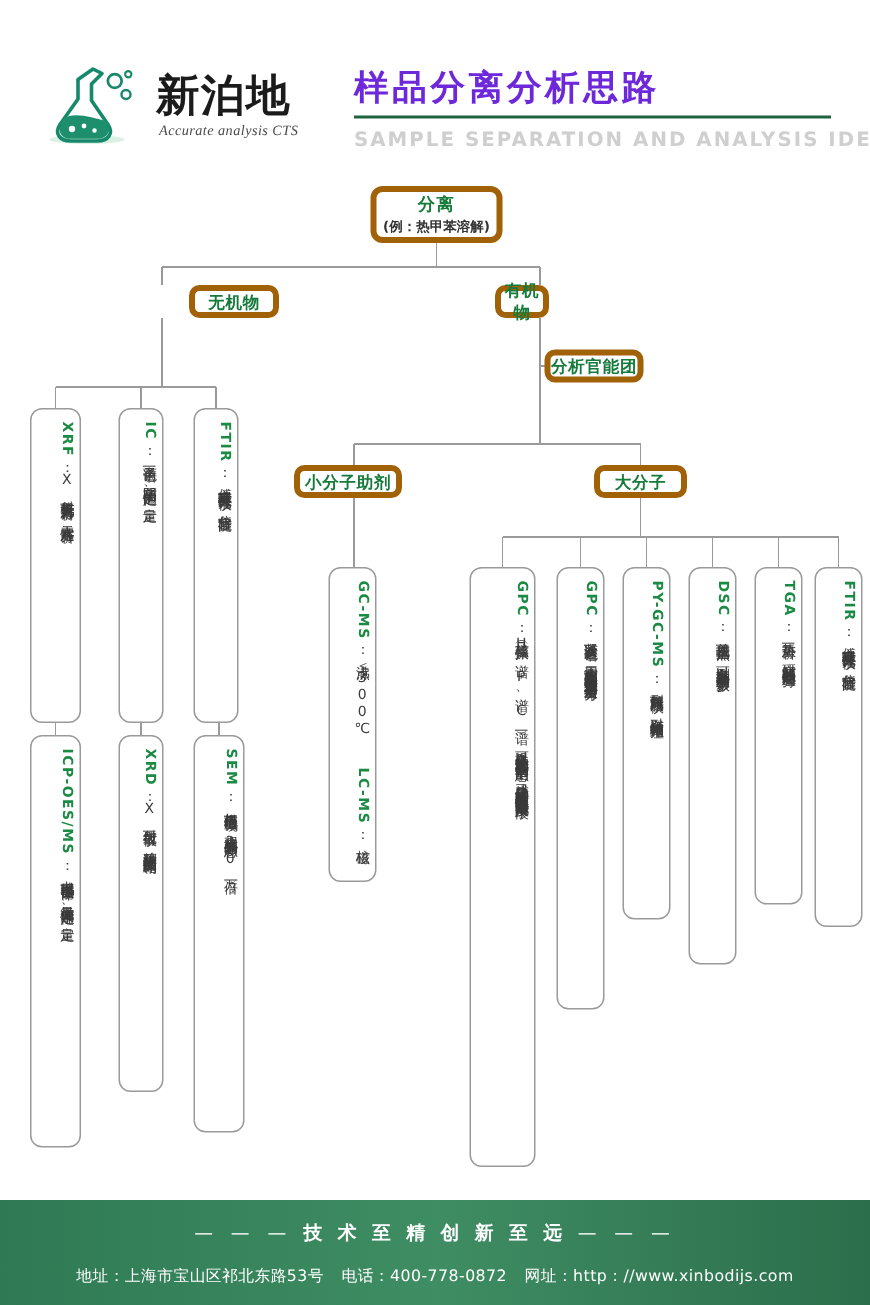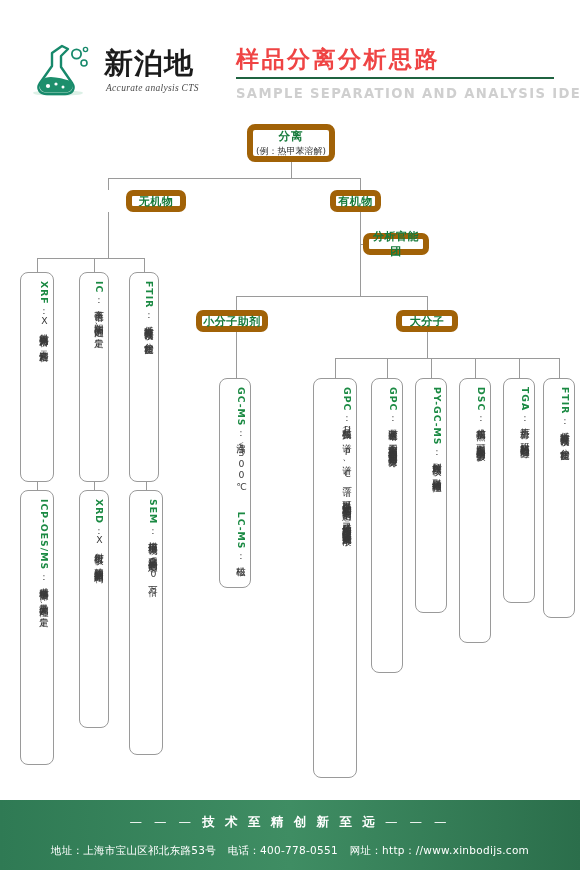--- a/index.html
+++ b/index.html
@@ -28,57 +28,57 @@
     font-family: "DejaVu Sans", "Liberation Sans", sans-serif;
   }
   #logo-en {
     position: absolute; left: 78px; top: 41px;
     font-size: 9.5px; color: #4a4a4a; letter-spacing: .3px;
     font-family: "Liberation Serif", serif; font-style: italic;
   }
 
   #title-block { position: absolute; left: 236px; top: 44px; width: 318px; }
   #title-cn {
-    font-size: 23px; font-weight: 700; color: #ef4444;
+    font-size: 23px; font-weight: 700; color: #6d28d9;
     letter-spacing: 2.5px; line-height: 30px;
   }
   #title-rule { width: 318px; height: 2px; background: #1f6340; margin-top: 3px; }
   #title-en {
     margin-top: 7px;
     font-size: 13.2px; font-weight: 700; color: #cfcfcf;
     letter-spacing: 1.35px; white-space: nowrap;
   }
 
   
   #chart { position: absolute; left: 0; top: 0; width: 580px; height: 800px; }
   #wires { position: absolute; left: 0; top: 0; width: 580px; height: 800px; }
 
   
   .node {
     position: absolute;
-    border: 6px solid #a16207;
+    border: 4px solid #a16207;
     border-radius: 7px;
     background: #ffffff;
     color: #157a3a;
     font-weight: 700;
     display: flex; align-items: center; justify-content: center;
     text-align: center;
   }
   .node.h { font-size: 11px; letter-spacing: .5px; }
 
   
   #node-root {
     left: 247px; top: 124px; width: 88px; height: 38px;
     flex-direction: column; gap: 1px; border-radius: 8px;
   }
   #node-root .r1 { font-size: 11.5px; font-weight: 700; color: #157a3a; letter-spacing: 1px;}
-  #node-root .r2 { font-size: 9px; font-weight: 400; color: #333; letter-spacing: 0; }
+  #node-root .r2 { font-size: 9px; font-weight: 700; color: #333; letter-spacing: 0; }
 
   #node-inorganic { left: 78px;  top: 190px; width: 60px; height: 22px; margin-left: 48px; }
-  #node-organic   { left: 330px; top: 190px; width: 51px; height: 22px; }
+  #node-organic   { left: 330px; top: 190px; width: 36px; height: 22px; }
   #node-extract   { left: 363px; top: 233px; width: 66px; height: 22px; }
   #node-small     { left: 196px; top: 310px; width: 72px; height: 22px; }
   #node-large     { left: 396px; top: 310px; width: 62px; height: 22px; }
 
   
   .vleaf {
     position: absolute;
     border: 1px solid #9a9a9a;
     border-radius: 8px;
     background: #ffffff;
@@ -302,18 +302,18 @@
 
   <div id="footer">
     <div id="footer-slogan">
       <span class="dash">— — —</span>
       <span>技 术 至 精</span>
       <span>创 新 至 远</span>
       <span class="dash">— — —</span>
     </div>
     <div id="footer-contact">
       <span>地址：上海市宝山区祁北东路53号</span>
-      <span>电话：400-778-0551</span>
+      <span>电话：400-778-0872</span>
       <span>网址：http：//www.xinbodijs.com</span>
     </div>
   </div>
 
 </div>
 
 </body></html>

